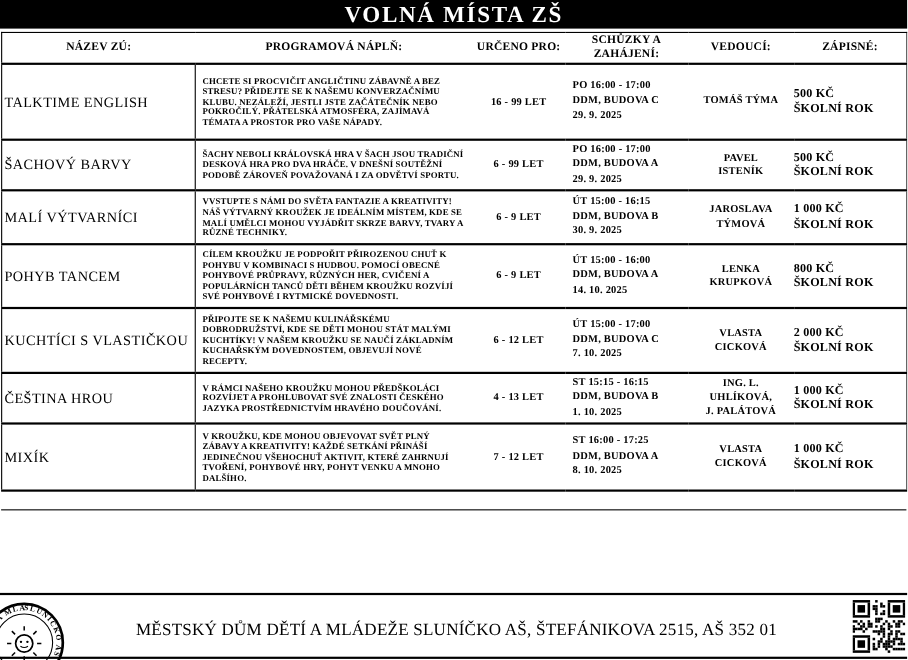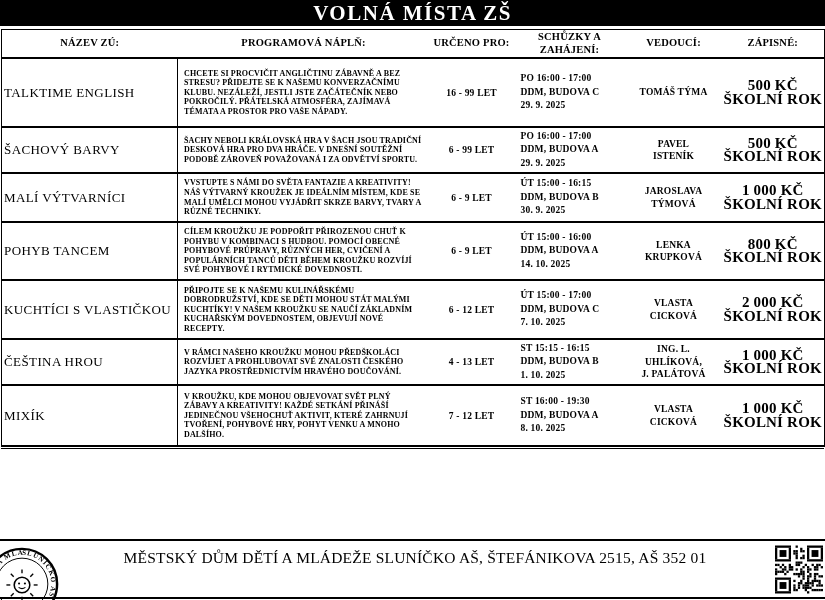--- a/index.html
+++ b/index.html
@@ -15,21 +15,21 @@
   .title-bar {
     position:absolute; left:0; top:0; width:825px; height:26px;
     background:#000; color:#fff;
     display:flex; align-items:center; justify-content:center;
     font-size:21px; font-weight:bold; letter-spacing:1.5px;
   }
 
   
   .tbl-wrap {
     position:absolute; left:1px; top:29px; width:823px;
-    border-bottom:1px solid #000; padding-bottom:1px;font-family:Liberation Serif, serif;
+    border-bottom:1px solid #000; padding-bottom:16px;font-family:Liberation Serif, serif;
   }
   table { width:100%; border-collapse:collapse; table-layout:fixed;
           border-left:1.5px solid #000; border-right:1.5px solid #000;
           border-top:1.5px solid #000; border-bottom:2px solid #000; }
   thead th {
     height:27px; vertical-align:middle; text-align:center;
     font-size:10.5px; font-weight:bold; letter-spacing:.2px; line-height:12.5px;
     border-bottom:2.5px solid #000; padding:1px 2px;
   }
   tbody td { border-bottom:2px solid #000; vertical-align:middle; }
@@ -43,29 +43,29 @@
 
   .c-name  { border-right:1.5px solid #000; 
              font-size:13px; letter-spacing:.4px; padding:0 2px; }
   .c-prog  { font-size:8px; font-weight:bold; letter-spacing:.15px;
              line-height:9.6px; text-align:left; padding:3px 6px 3px 6px; }
   .c-age   { text-align:center; font-size:9.5px; font-weight:bold; letter-spacing:.2px; }
   .c-sched { text-align:left; font-size:9.5px; font-weight:bold;
              letter-spacing:.2px; line-height:13.5px; padding-left:7px; }
   .c-leader{ text-align:center; font-size:9.5px; font-weight:bold;
              letter-spacing:.2px; line-height:12.5px; padding:0 2px; }
-  .c-fee   { text-align:center; font-size:15px; font-weight:bold;
+  .c-fee   { text-align:left; font-size:11px; font-weight:bold;
              letter-spacing:.2px; line-height:13.5px; }
 
   
   .footer-rule { position:absolute; left:0; top:539px; width:825px;
                  border-top:2px solid #000; }
   .bottom-rule { position:absolute; left:0; top:597px; width:825px;
                  border-top:2.5px solid #000; }
-  .footer-text { position:absolute; left:85px; top:547px; width:660px;
+  .footer-text { position:absolute; left:85px; top:562px; width:660px;
                  text-align:center; }
   .footer-address { font-size:15.5px; letter-spacing:.2px; line-height:21px; }
   .footer-website { font-size:15.5px; letter-spacing:.4px; line-height:21px; }
 
   .logo { position:absolute; left:-17px; top:545px; width:78px; height:78px; }
   .qr   { position:absolute; left:775px; top:544px; width:48px; height:51px; }
 </style>
 </head>
 <body>
 
@@ -206,21 +206,21 @@
         <div>1 000 KČ</div>
         <div>ŠKOLNÍ ROK</div>
       </td>
     </tr>
 
     <tr>
       <td class="c-name">MIXÍK</td>
       <td class="c-prog">V KROUŽKU, KDE MOHOU OBJEVOVAT SVĚT PLNÝ ZÁBAVY A KREATIVITY! KAŽDÉ SETKÁNÍ PŘINÁŠÍ JEDINEČNOU VŠEHOCHUŤ AKTIVIT, KTERÉ ZAHRNUJÍ TVOŘENÍ, POHYBOVÉ HRY, POHYT VENKU A MNOHO DALŠÍHO.</td>
       <td class="c-age">7 - 12 LET</td>
       <td class="c-sched">
-        <div>ST 16:00 - 19:30</div>
+        <div>ST 16:00 - 17:25</div>
         <div>DDM, BUDOVA A</div>
         <div>8. 10. 2025</div>
       </td>
       <td class="c-leader">
         <div>VLASTA</div>
         <div>CICKOVÁ</div>
       </td>
       <td class="c-fee">
         <div>1 000 KČ</div>
         <div>ŠKOLNÍ ROK</div>

